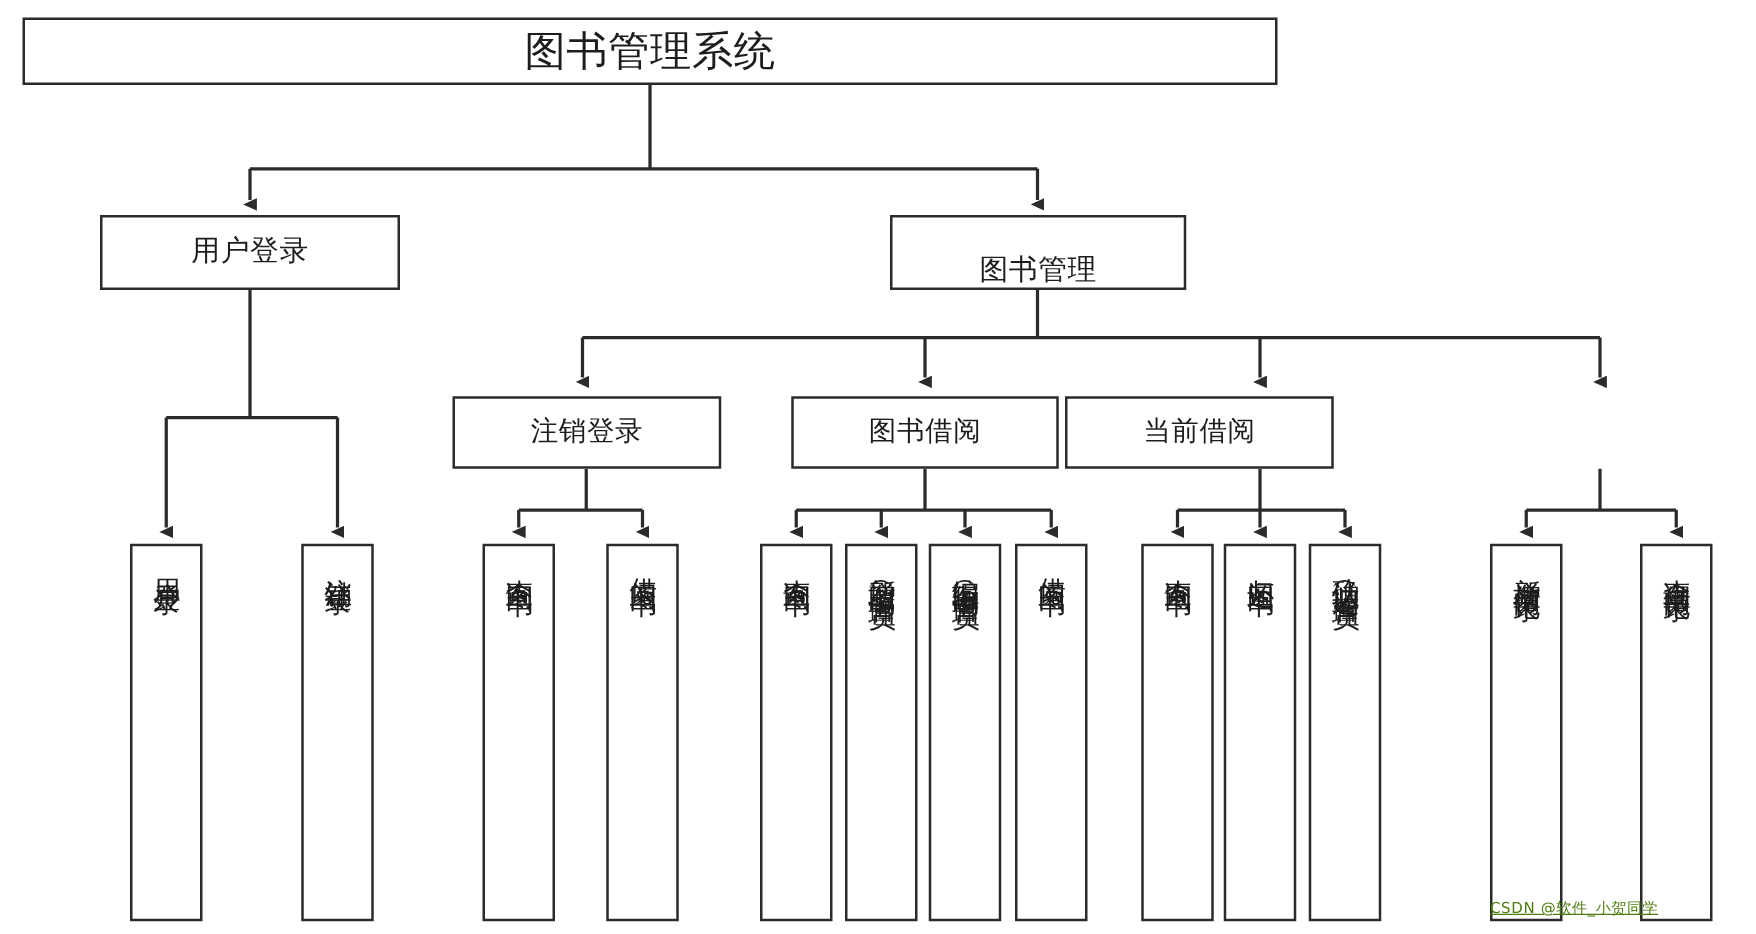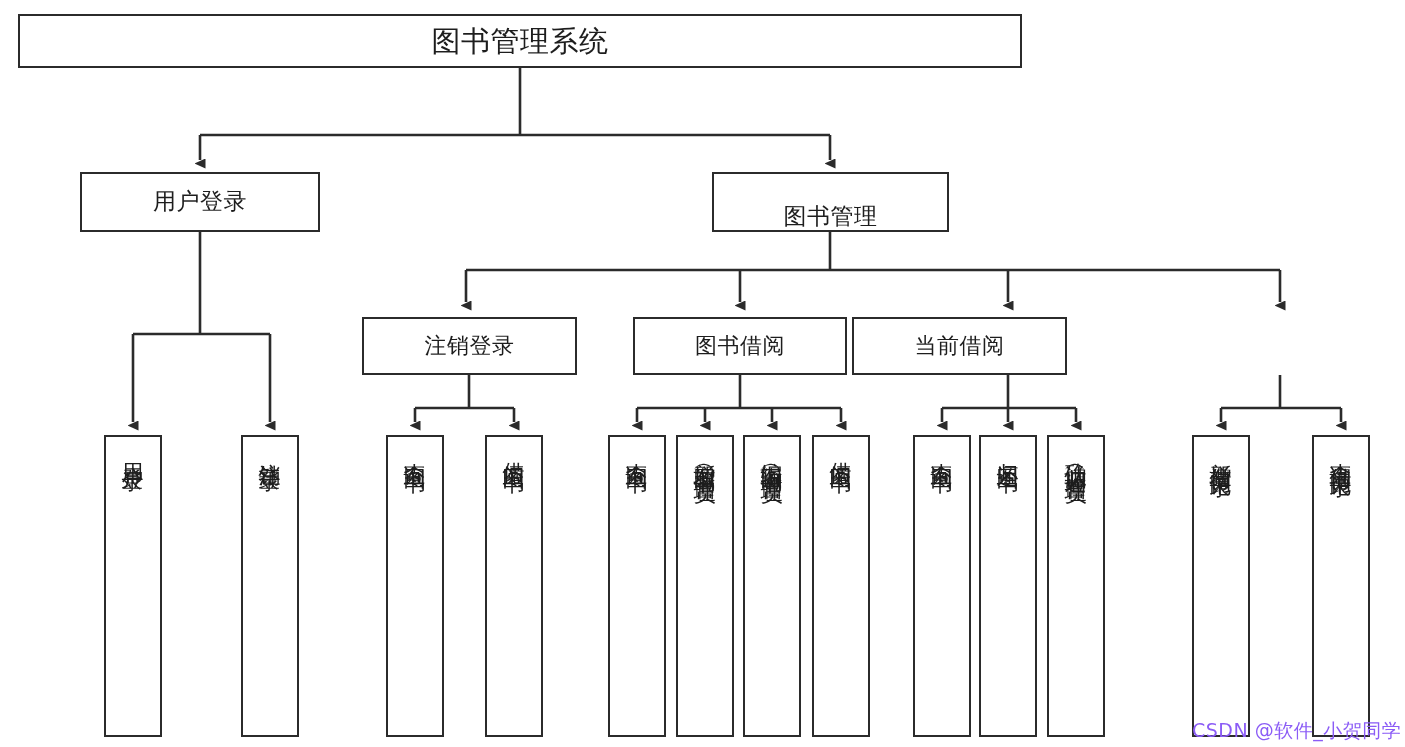--- a/index.html
+++ b/index.html
@@ -28,21 +28,21 @@
     position: absolute;
     box-sizing: border-box;
     border: 2.5px solid #2b2b2b;
     background: #ffffff;
     display: flex;
     align-items: center;
     justify-content: center;
     color: #1d1d1d;
   }
   .node.root {
-    font-size: 29px;
+    font-size: 33px;
   }
   .node.level2 {
     font-size: 23px;
   }
   .node.level3 {
     font-size: 22px;
   }
   .node-label {
     display: block;
     text-align: center;
@@ -58,24 +58,25 @@
   .node.leaf .node-label {
     writing-mode: vertical-rl;
     text-orientation: upright;
     line-height: 1.05;
     letter-spacing: 3px;
     white-space: nowrap;
     font-size: 22px;
   }
   .watermark {
     position: absolute;
-    font-size: 19px;
-    color: #8b5cf6;
+    font-size: 12px;
+    color: #4d7c0f;
     white-space: nowrap;
     letter-spacing: 0.5px;
+    text-decoration: underline;
   }
 </style>
 </head>
 <body>
 
 <div id="canvas">
 
   <svg id="edges" viewBox="0 0 1405 747" xmlns="http://www.w3.org/2000/svg">
     <defs>
       <marker id="arrow" markerWidth="10" markerHeight="11" refX="1.5" refY="5.5" orient="auto" markerUnits="userSpaceOnUse">

